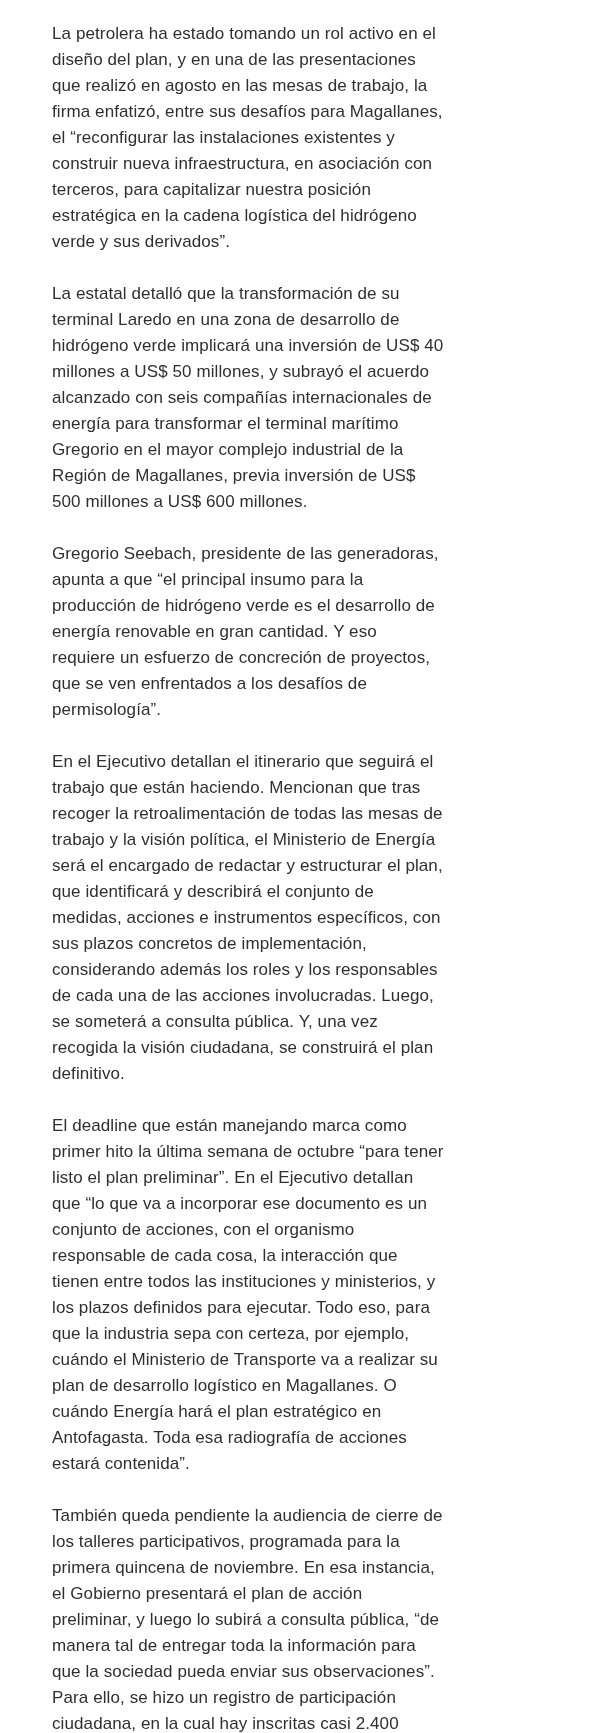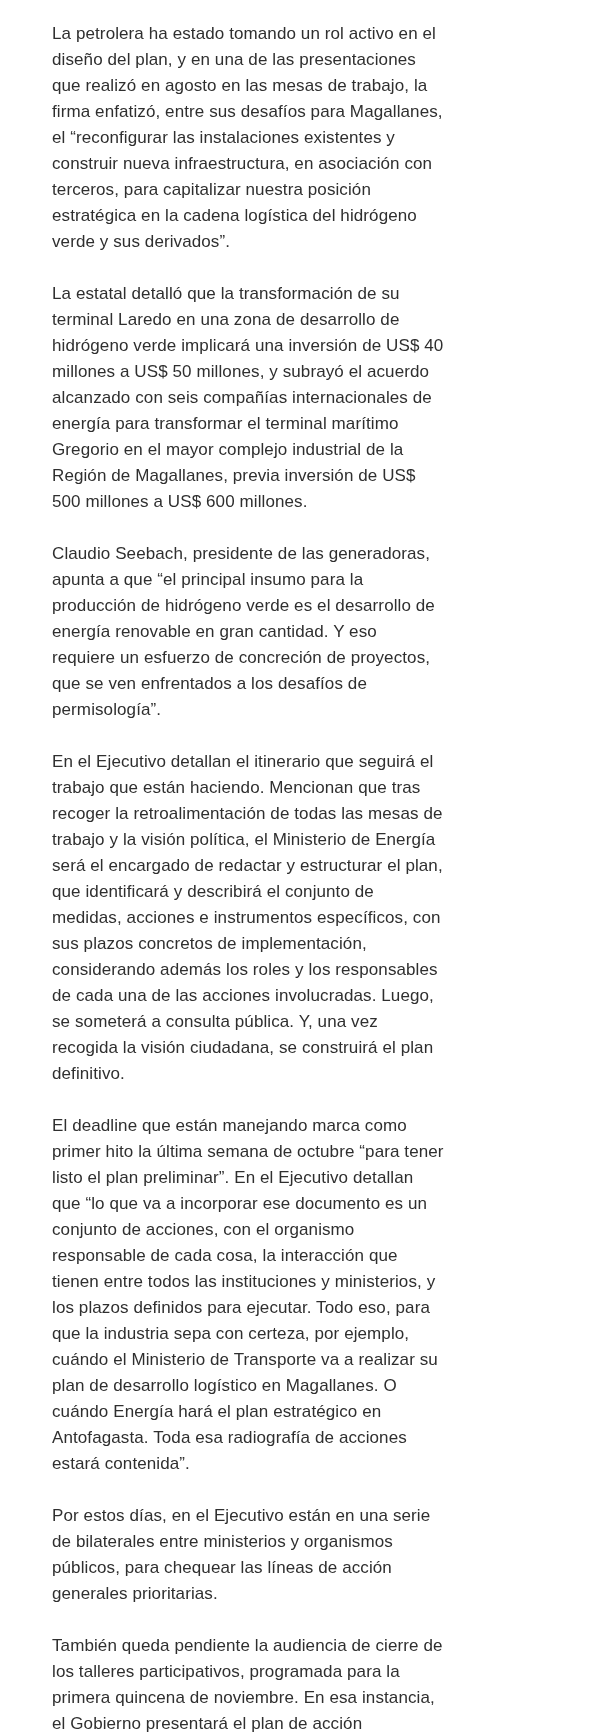--- a/index.html
+++ b/index.html
@@ -39,19 +39,18 @@
   .article p:last-child {
     margin-bottom: 0;
   }
 </style>
 </head>
 <body>
 
 <main class="article" style="--text-color: #2f2f2f; --heading-color: #000000; background: rgb(255, 255, 255);">
   <p>La petrolera ha estado tomando un rol activo en el diseño del plan, y en una de las presentaciones que realizó en agosto en las mesas de trabajo, la firma enfatizó, entre sus desafíos para Magallanes, el “reconfigurar las instalaciones existentes y construir nueva infraestructura, en asociación con terceros, para capitalizar nuestra posición estratégica en la cadena logística del hidrógeno verde y sus derivados”.</p>
   <p>La estatal detalló que la transformación de su terminal Laredo en una zona de desarrollo de hidrógeno verde implicará una inversión de US$ 40 millones a US$ 50 millones, y subrayó el acuerdo alcanzado con seis compañías internacionales de energía para transformar el terminal marítimo Gregorio en el mayor complejo industrial de la Región de Magallanes, previa inversión de US$ 500 millones a US$ 600 millones.</p>
-  <p>Claudio Seebach, presidente de las generadoras, apunta a que “el principal insumo para la producción de hidrógeno verde es el desarrollo de energía renovable en gran cantidad. Y eso requiere un esfuerzo de concreción de proyectos, que se ven enfrentados a los desafíos de permisología”.</p>
+  <p>Gregorio Seebach, presidente de las generadoras, apunta a que “el principal insumo para la producción de hidrógeno verde es el desarrollo de energía renovable en gran cantidad. Y eso requiere un esfuerzo de concreción de proyectos, que se ven enfrentados a los desafíos de permisología”.</p>
   <p>En el Ejecutivo detallan el itinerario que seguirá el trabajo que están haciendo. Mencionan que tras recoger la retroalimentación de todas las mesas de trabajo y la visión política, el Ministerio de Energía será el encargado de redactar y estructurar el plan, que identificará y describirá el conjunto de medidas, acciones e instrumentos específicos, con sus plazos concretos de implementación, considerando además los roles y los responsables de cada una de las acciones involucradas. Luego, se someterá a consulta pública. Y, una vez recogida la visión ciudadana, se construirá el plan definitivo.</p>
   <p>El deadline que están manejando marca como primer hito la última semana de octubre “para tener listo el plan preliminar”. En el Ejecutivo detallan que “lo que va a incorporar ese documento es un conjunto de acciones, con el organismo responsable de cada cosa, la interacción que tienen entre todos las instituciones y ministerios, y los plazos definidos para ejecutar. Todo eso, para que la industria sepa con certeza, por ejemplo, cuándo el Ministerio de Transporte va a realizar su plan de desarrollo logístico en Magallanes. O cuándo Energía hará el plan estratégico en Antofagasta. Toda esa radiografía de acciones estará contenida”.</p>
-  <p>Por estos días, en el Ejecutivo están en una serie de bilaterales entre ministerios y organismos públicos, para chequear las líneas de acción generales prioritarias.</p>
   <p>También queda pendiente la audiencia de cierre de los talleres participativos, programada para la primera quincena de noviembre. En esa instancia, el Gobierno presentará el plan de acción preliminar, y luego lo subirá a consulta pública, “de manera tal de entregar toda la información para que la sociedad pueda enviar sus observaciones”. Para ello, se hizo un registro de participación ciudadana, en la cual hay inscritas casi 2.400 personas.</p>
 
 </main>
 
 </body></html>

